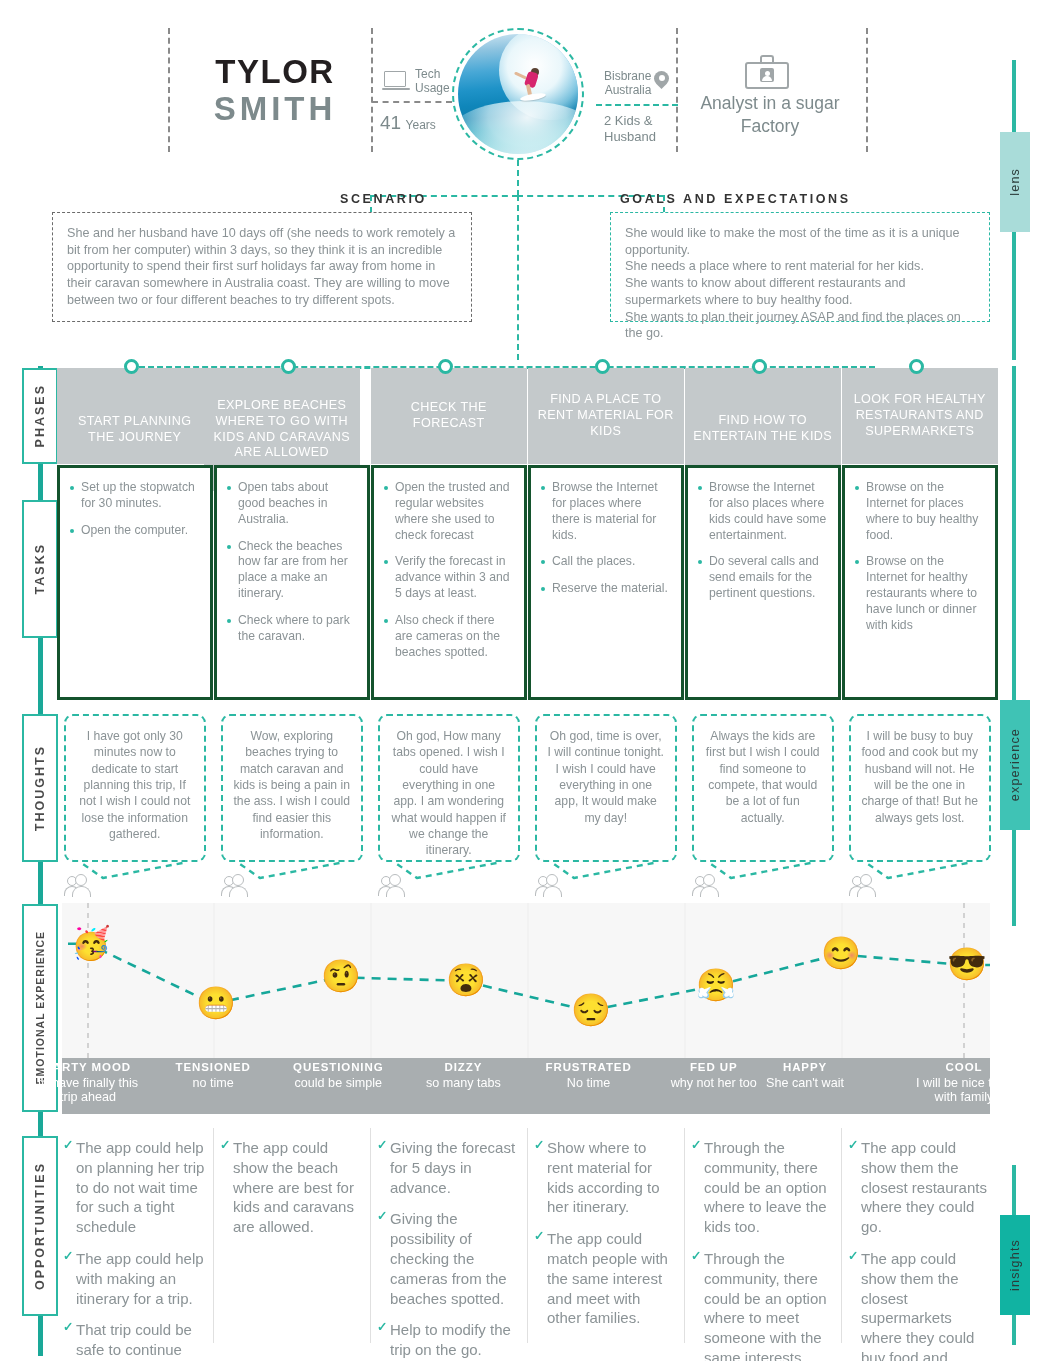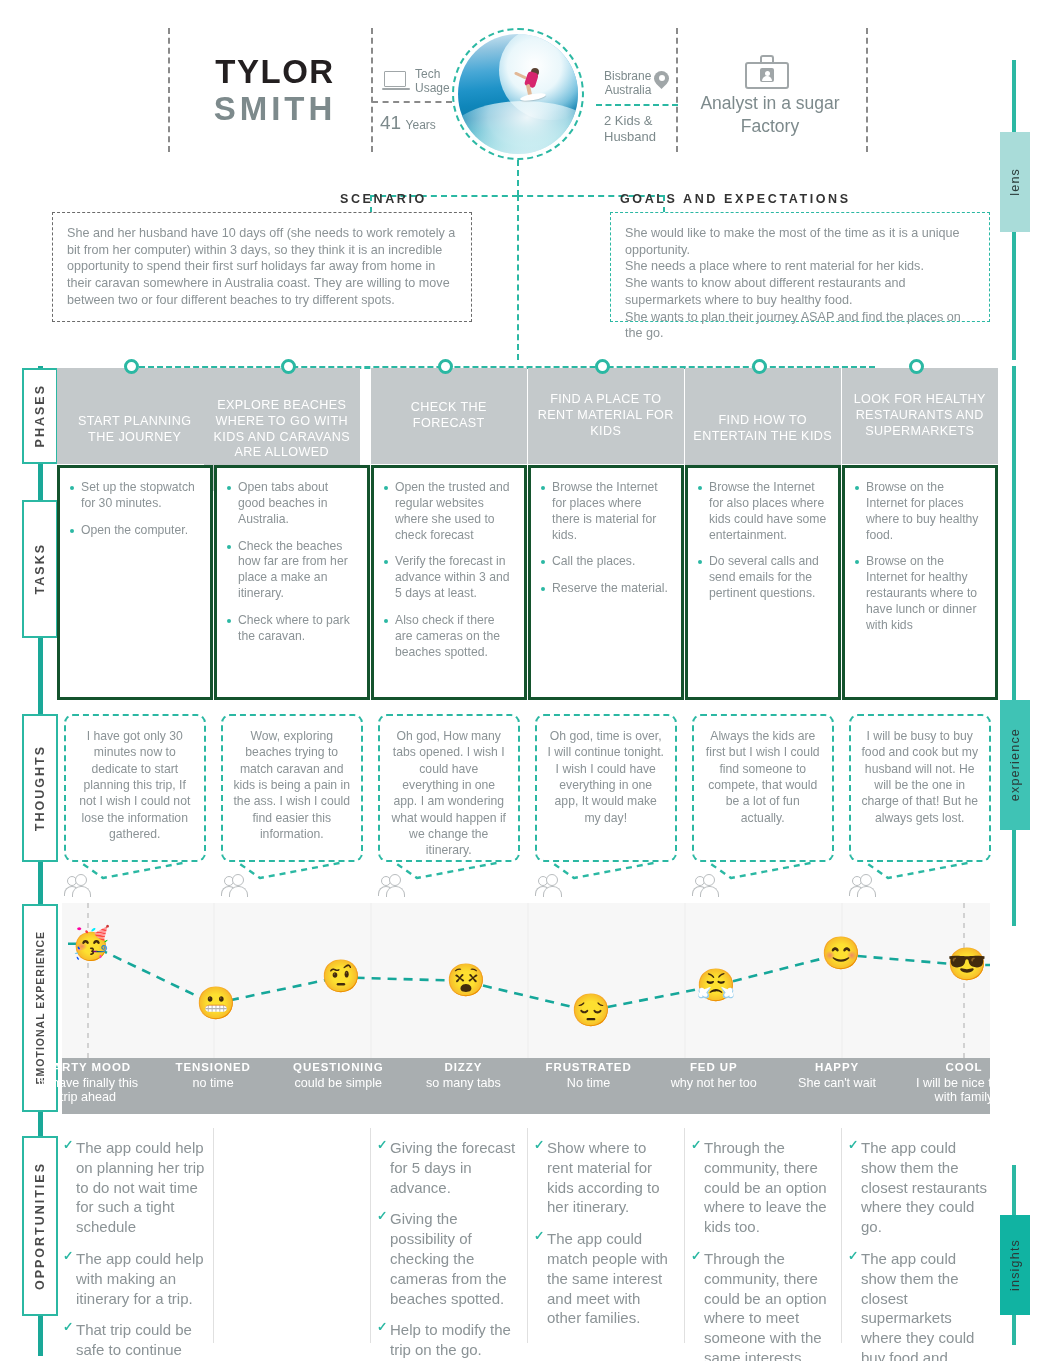--- a/index.html
+++ b/index.html
@@ -443,40 +443,41 @@
         <span class="s">so many tabs</span>
       </div>
       <div class="emo-foot-cell" style="left: 529.571px; top: 1061px; width: 118px;">
         <span class="t">FRUSTRATED</span>
         <span class="s">No time</span>
       </div>
       <div class="emo-foot-cell" style="left: 654.714px; top: 1061px; width: 118px;">
         <span class="t">FED UP</span>
         <span class="s">why not her too</span>
       </div>
-      <div class="emo-foot-cell" style="left: 778px; top: 1061px; width: 118px;">
+      <div class="emo-foot-cell" style="left: 746px; top: 1061px; width: 118px;">
         <span class="t">HAPPY</span>
         <span class="s">She can't wait</span>
       </div>
       <div class="emo-foot-cell" style="left: 905px; top: 1061px; width: 118px;">
         <span class="t">COOL</span>
         <span class="s">I will be nice time with family</span>
       </div>
     </div>
 
   <div id="opps-row">
       <div class="opp-cell" style="left: 63px; top: 1138px; width: 141.5px; height: 190px;">
         <ul>
           <li>The app could help on planning her trip to do not wait time for such a tight schedule</li>
           <li>The app could help with making an itinerary for a trip.</li>
           <li>That trip could be safe to continue with the task later on.</li>
         </ul>
       </div>
       <div class="opp-cell" style="left: 220px; top: 1138px; width: 141.5px; height: 190px;">
         <ul>
+          <li>The app could show the beach where are best for kids and caravans are allowed.</li>
         </ul>
       </div>
       <div class="opp-sep" style="left: 213px; top: 1128px; height: 215px;"></div>
       <div class="opp-cell" style="left: 377px; top: 1138px; width: 141.5px; height: 190px;">
         <ul>
           <li>Giving the forecast for 5 days in advance.</li>
           <li>Giving the possibility of checking the cameras from the beaches spotted.</li>
           <li>Help to modify the trip on the go.</li>
         </ul>
       </div>

